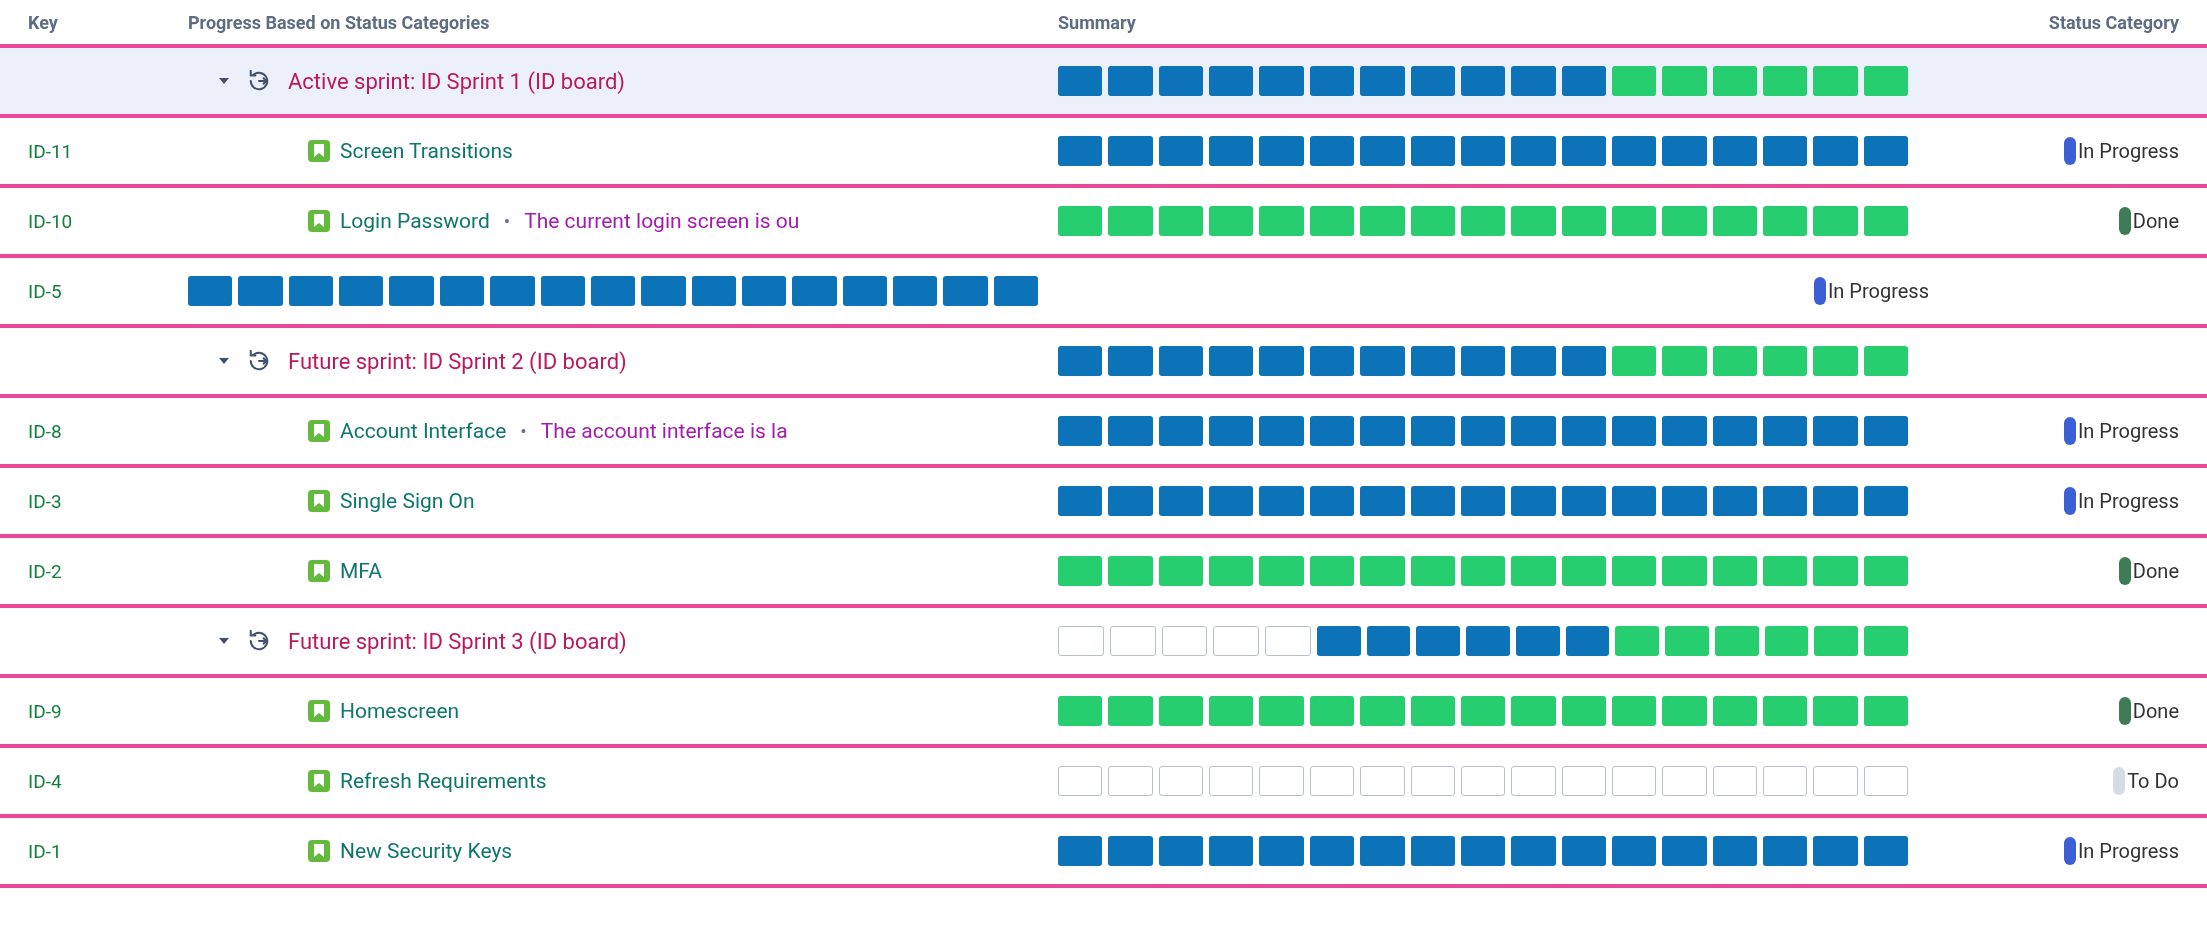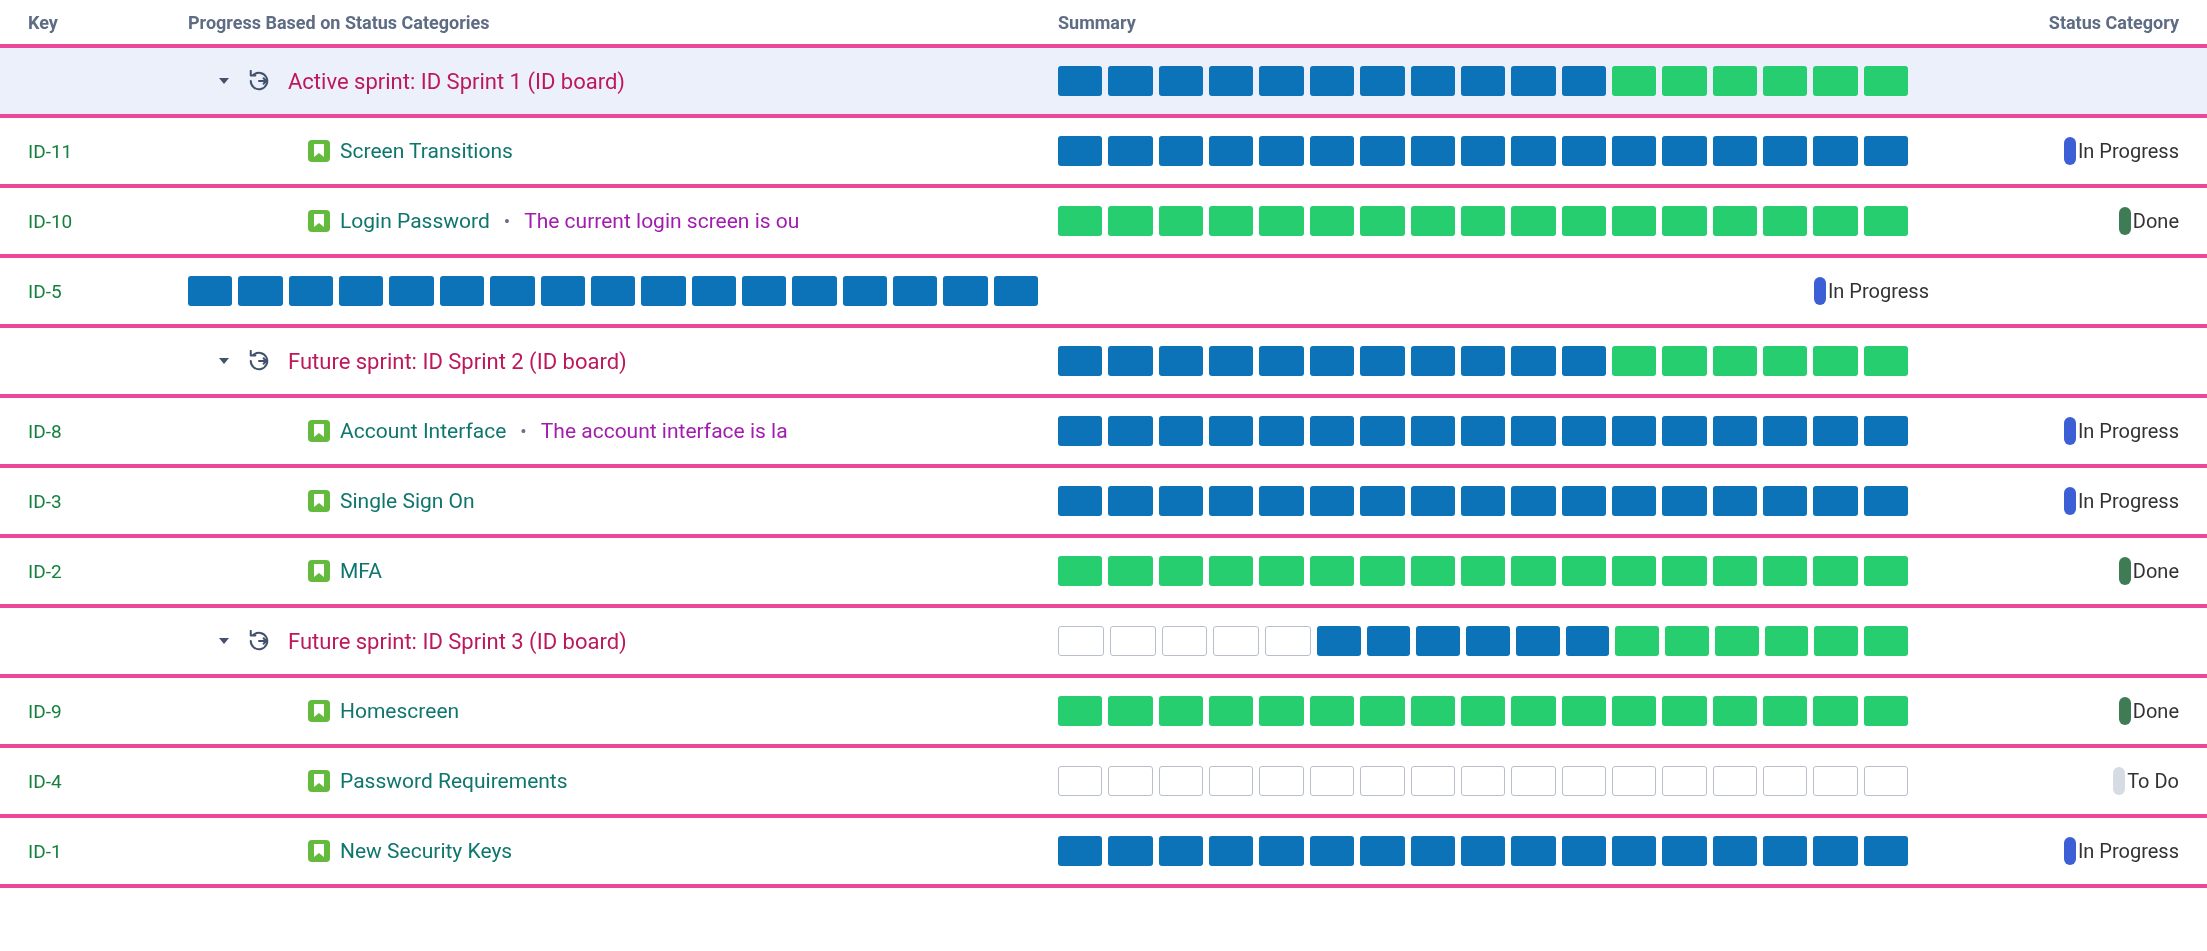--- a/index.html
+++ b/index.html
@@ -505,21 +505,21 @@
         <div class="cell key-cell">
           <a href="#">ID-4</a>
         </div>
         <div class="cell summary-cell">
           <span class="summary-indent" style="width: 110px;"></span>
           <span class="story-icon">
             <svg width="12" height="14" viewBox="0 0 12 14">
               <path d="M1 0 h10 v13 l-5 -4 l-5 4 z" fill="#fff"></path>
             </svg>
           </span>
-          <a class="issue-link" href="#">Password Requirements</a>
+          <a class="issue-link" href="#">Refresh Requirements</a>
         </div>
         <div class="cell progress-cell">
           <div class="progress-bar">
             <div class="seg todo"></div>
             <div class="seg todo"></div>
             <div class="seg todo"></div>
             <div class="seg todo"></div>
             <div class="seg todo"></div>
             <div class="seg todo"></div>
             <div class="seg todo"></div>

